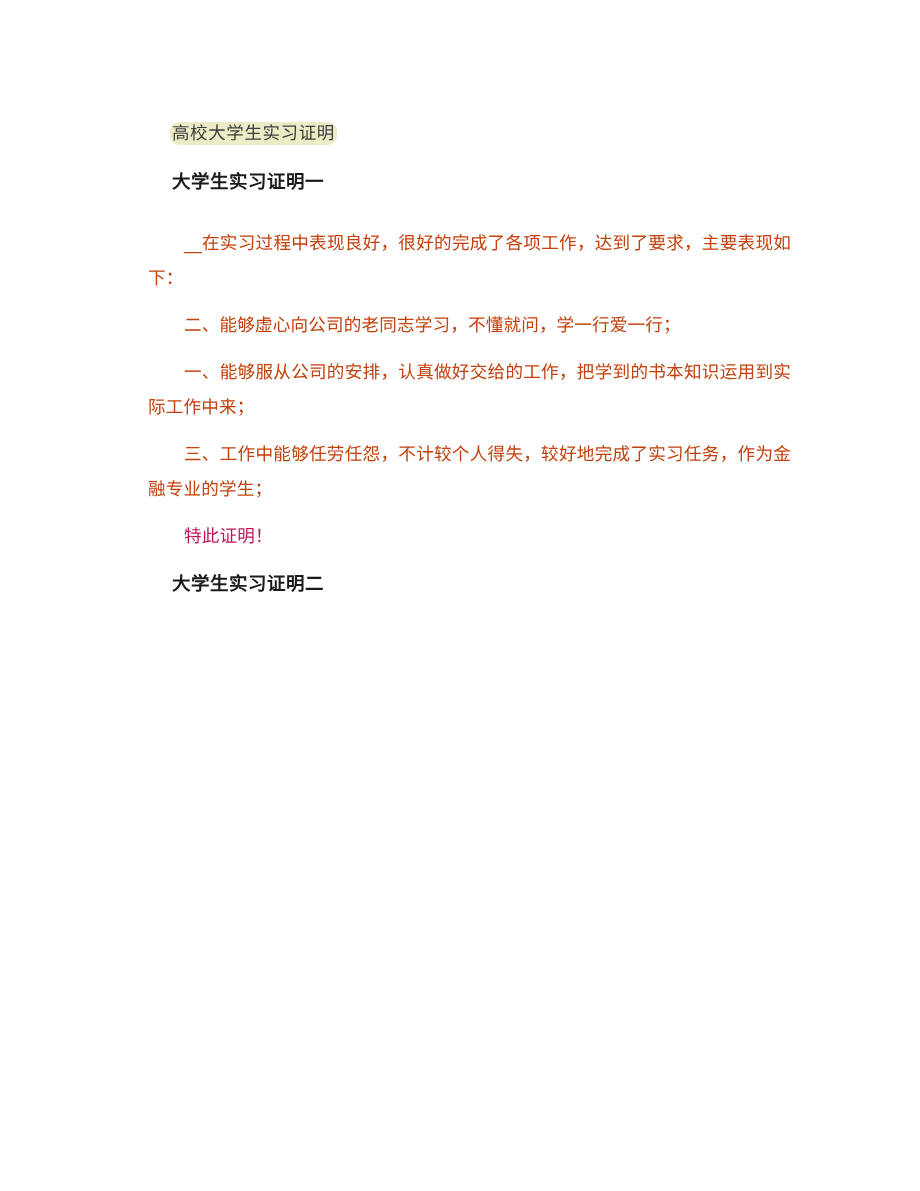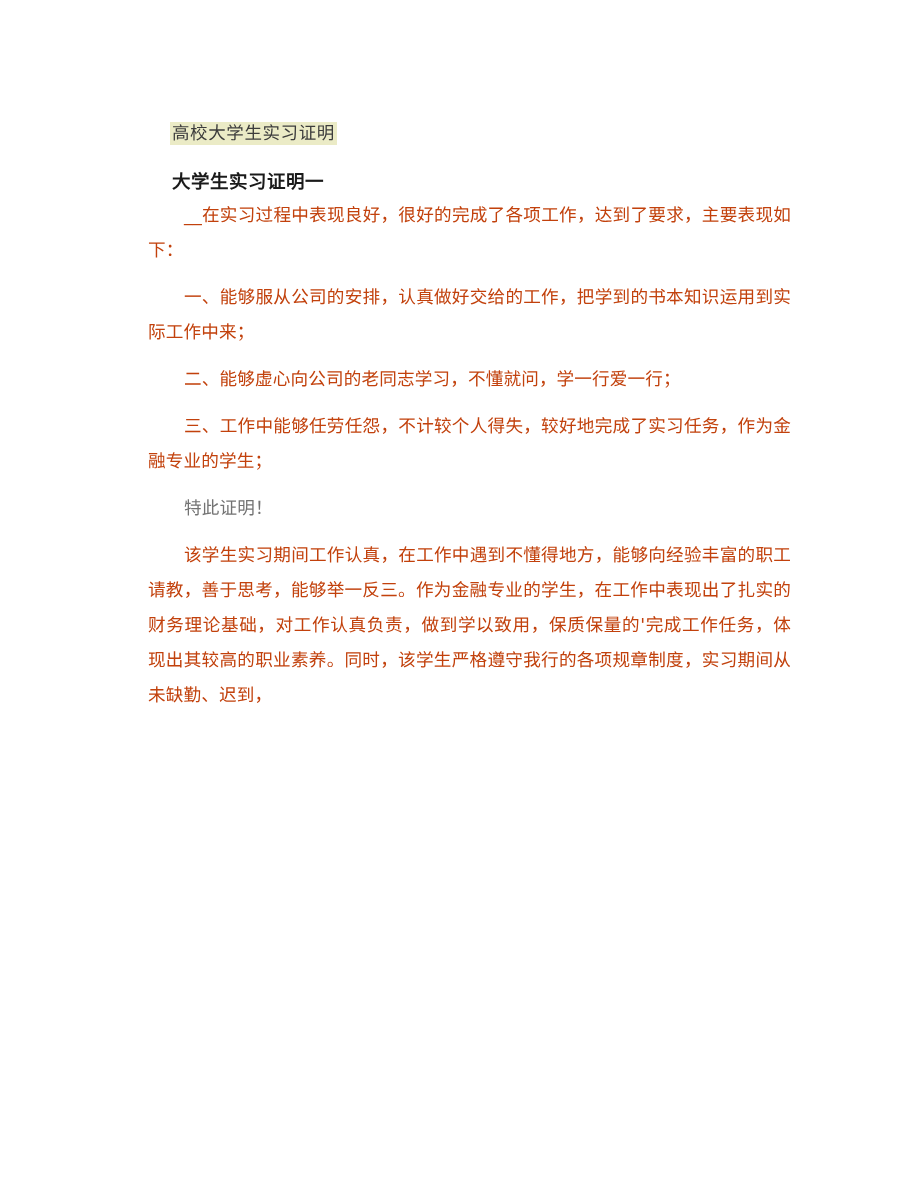--- a/index.html
+++ b/index.html
@@ -37,86 +37,87 @@
     color: #3c3c3c;
     font-weight: normal;
     margin: 0 0 18px 0;
     padding: 0;
     text-indent: 22px;
     letter-spacing: 0.6px;
   }
   .doc-title .hl {
     background-color: #ebebc6;
     padding: 1px 2px 2px 2px;
+    border-radius: 9px;
   }
 
   
   .heading {
     font-size: 18.5px;
     line-height: 32px;
     font-weight: bold;
     color: #1a1a1a;
     margin: 0;
     padding: 0;
     text-indent: 24px;
     letter-spacing: 0.5px;
   }
-  .heading.h-one   { margin-bottom: 0; }
+  .heading.h-one   { margin-bottom: 28px; }
   .heading.h-two   { margin-top: 14px; margin-bottom: 12px; }
 
   
   .para {
     font-size: 17.6px;
     line-height: 35px;
     color: #c2410c;
     margin: 0 0 12px 0;
     padding: 0;
     text-indent: 36px;
     text-align: justify;
     text-justify: inter-character;
     letter-spacing: 0.15px;
     word-break: break-all;
   }
 
   
   .line {
     font-size: 17.6px;
     line-height: 35px;
-    color: #737373;
+    color: #be185d;
     margin: 0 0 12px 0;
     text-indent: 36px;
     letter-spacing: 0.15px;
   }
 
   .blank-u { letter-spacing: -0.4px; }
 </style>
 </head>
 <body>
 
 <div id="page">
 
   <div id="doc">
 
     <div class="doc-title"><span class="hl">高校大学生实习证明</span></div>
 
     <h2 class="heading h-one">大学生实习证明一</h2>
 
     <p class="para">__在实习过程中表现良好，很好的完成了各项工作，达到了要求，主要表现如下：</p>
 
+    <p class="para">二、能够虚心向公司的老同志学习，不懂就问，学一行爱一行；</p>
+
     <p class="para">一、能够服从公司的安排，认真做好交给的工作，把学到的书本知识运用到实际工作中来；</p>
-
-    <p class="para">二、能够虚心向公司的老同志学习，不懂就问，学一行爱一行；</p>
 
     <p class="para">三、工作中能够任劳任怨，不计较个人得失，较好地完成了实习任务，作为金融专业的学生；</p>
 
 
     <div class="line">特此证明！</div>
 
 
 
+    <h2 class="heading h-two">大学生实习证明二</h2>
 
 
 
-    <p class="para">该学生实习期间工作认真，在工作中遇到不懂得地方，能够向经验丰富的职工请教，善于思考，能够举一反三。作为金融专业的学生，在工作中表现出了扎实的财务理论基础，对工作认真负责，做到学以致用，保质保量的'完成工作任务，体现出其较高的职业素养。同时，该学生严格遵守我行的各项规章制度，实习期间从未缺勤、迟到，</p>
 
   </div>
 
 </div>
 
 </body></html>

